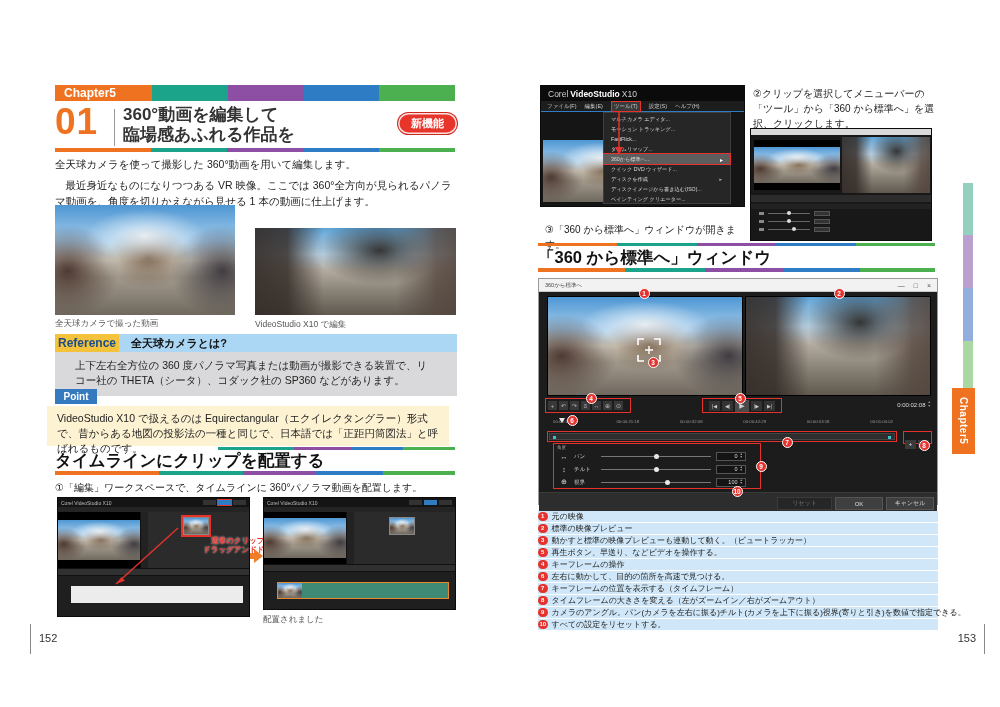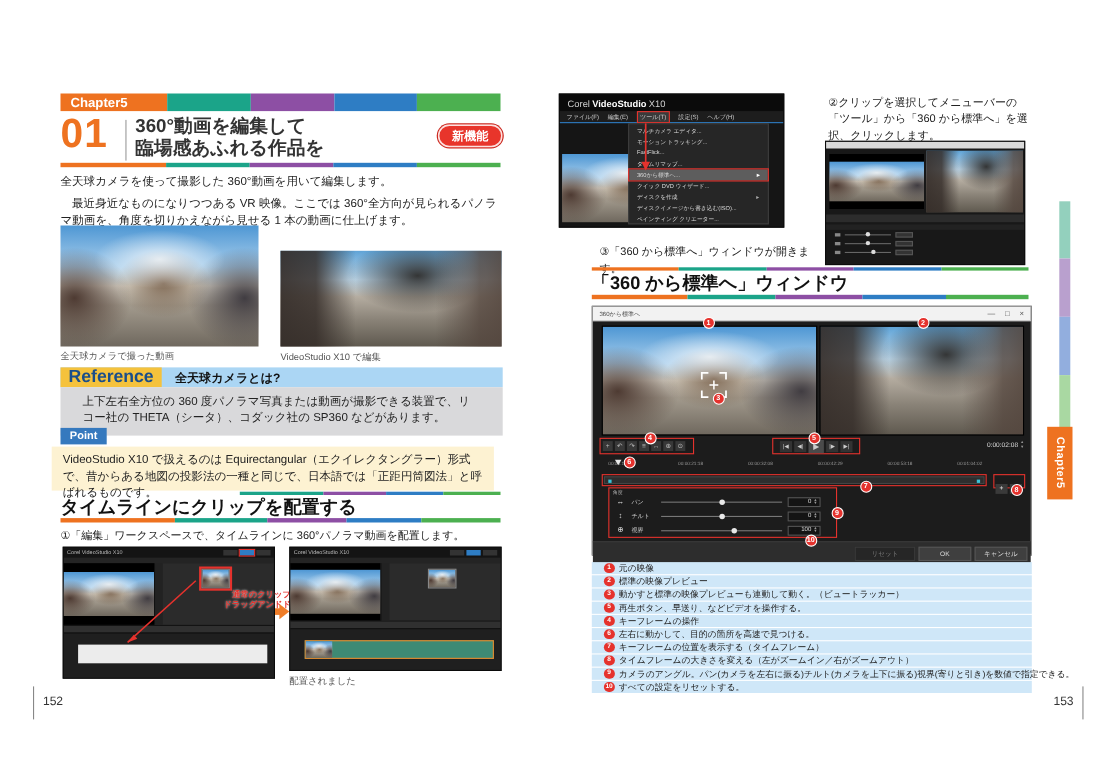--- a/index.html
+++ b/index.html
@@ -27,21 +27,21 @@
          color:#fff;font-size:11px;font-weight:bold;display:flex;align-items:center;justify-content:center;
          box-shadow:inset 0 0 0 1.5px rgba(255,255,255,.85),0 0 0 1px #c9281f;}
   .trule{left:55px;top:148px;width:400px;height:4px;}
   .lead{left:55px;top:158px;width:410px;font-size:10.5px;color:#222;}
   .para{left:55px;top:178px;width:404px;font-size:10.5px;line-height:15.5px;color:#222;}
 
   .caption{font-size:8.5px;color:#555;}
 
   
   .refhead{left:55px;top:334px;width:402px;height:18px;background:#abd6f4;display:flex;align-items:center;}
-  .reflab{width:92px;height:18px;background:#f5c23c;color:#1a4e8a;font-size:16px;font-weight:bold;
+  .reflab{width:64px;height:18px;background:#f5c23c;color:#1a4e8a;font-size:12px;font-weight:bold;
           display:flex;align-items:center;justify-content:center;}
   .reftitle{font-size:11px;font-weight:bold;color:#111;padding-left:12px;}
   .refbody{left:55px;top:352px;width:402px;height:44px;background:#d9d9db;padding:6px 20px;
            font-size:10.5px;line-height:15px;color:#222;}
   .pointlab{left:55px;top:389px;width:42px;height:15px;background:#3579be;color:#fff;font-size:10px;
             font-weight:bold;display:flex;align-items:center;justify-content:center;}
   .pointbody{left:47px;top:406px;width:402px;height:40px;background:#fdf2d2;padding:5px 10px;
              font-size:10.5px;line-height:15px;color:#222;}
 
   
@@ -84,21 +84,21 @@
   .callout{position:absolute;color:#e5322d;font-weight:bold;font-size:7.5px;line-height:9px;text-align:center;
            text-shadow:0 0 2px #fff;}
 
   
   .flow{left:250px;top:549px;width:13px;height:14px;}
   .flow .bar{position:absolute;left:0;top:4px;width:5px;height:6px;background:#f07d28;}
   .flow .tip{position:absolute;left:4px;top:0;width:0;height:0;border-top:7px solid transparent;
              border-bottom:7px solid transparent;border-left:9px solid #f07d28;}
 
   
-  .ms{left:508px;top:85px;width:205px;height:122px;background:#151515;border:1px solid #0a0a0a;}
+  .ms{left:540px;top:85px;width:205px;height:122px;background:#151515;border:1px solid #0a0a0a;}
   .ms .ttl{height:15px;background:#0b0b0b;display:flex;align-items:center;padding-left:7px;gap:2px;}
   .ms .ttl .a{font-size:8.5px;color:#cfcfcf;}
   .ms .ttl .b{font-size:8.5px;color:#fff;font-weight:bold;}
   .ms .mbar{height:11px;background:#1d1d1d;border-bottom:1px solid #2e7dc4;display:flex;align-items:center;
             gap:8px;padding-left:6px;font-size:5.5px;color:#ccc;}
   .ms .mbar .it.red{border:1px solid #e5322d;padding:1px 2px;background:#3a3a3a;}
   .ms .body{position:relative;height:93px;}
   .ms .drop{position:absolute;left:62px;top:0;width:128px;height:92px;background:#262626;border:1px solid #3e3e3e;
             padding-top:1px;z-index:2;}
   .ms .drop .mi{height:10px;display:flex;align-items:center;padding:0 7px;font-size:5.2px;color:#ddd;white-space:nowrap;}
@@ -162,21 +162,21 @@
 
   .cnum{position:absolute;width:11px;height:11px;margin:-5.5px 0 0 -5.5px;border-radius:50%;background:#e5322d;
         border:1px solid #fff;color:#fff;font-size:6.5px;font-weight:bold;display:flex;align-items:center;
         justify-content:center;z-index:6;}
 
   
   .xh{position:absolute;left:88px;top:40px;width:26px;height:26px;}
 
   
   .legend{left:538px;top:511px;width:400px;display:flex;flex-direction:column;gap:1.5px;}
-  .lrow{background:#cfe7f8;height:10.5px;display:flex;align-items:center;gap:4px;padding:0 11px;}
+  .lrow{background:#cfe7f8;height:10.5px;display:flex;align-items:center;gap:4px;padding:0 0;}
   .lnum{flex:0 0 auto;width:9.5px;height:9.5px;border-radius:50%;background:#e5322d;color:#fff;font-size:6px;
         font-weight:bold;display:flex;align-items:center;justify-content:center;}
   .lrow span.tx{font-size:8px;color:#222;white-space:nowrap;}
 
   
   .pgl{left:30px;top:624px;height:30px;border-left:1px solid #888;padding:8px 0 0 8px;font-size:11px;color:#333;}
   .pgr{left:938px;top:624px;height:30px;width:47px;border-right:1px solid #888;padding:8px 8px 0 0;
        font-size:11px;color:#333;text-align:right;}
 
   

